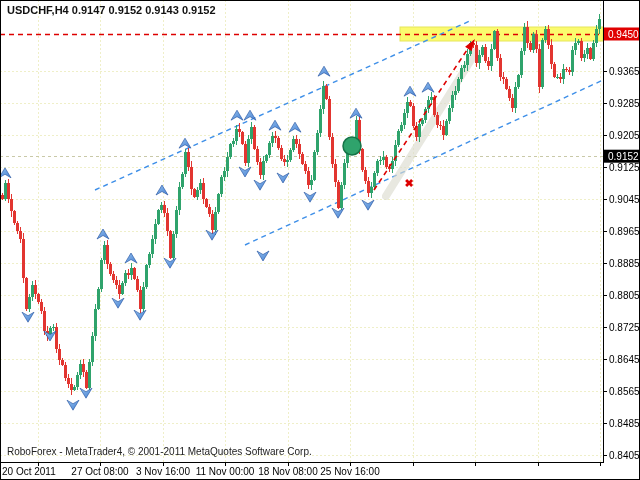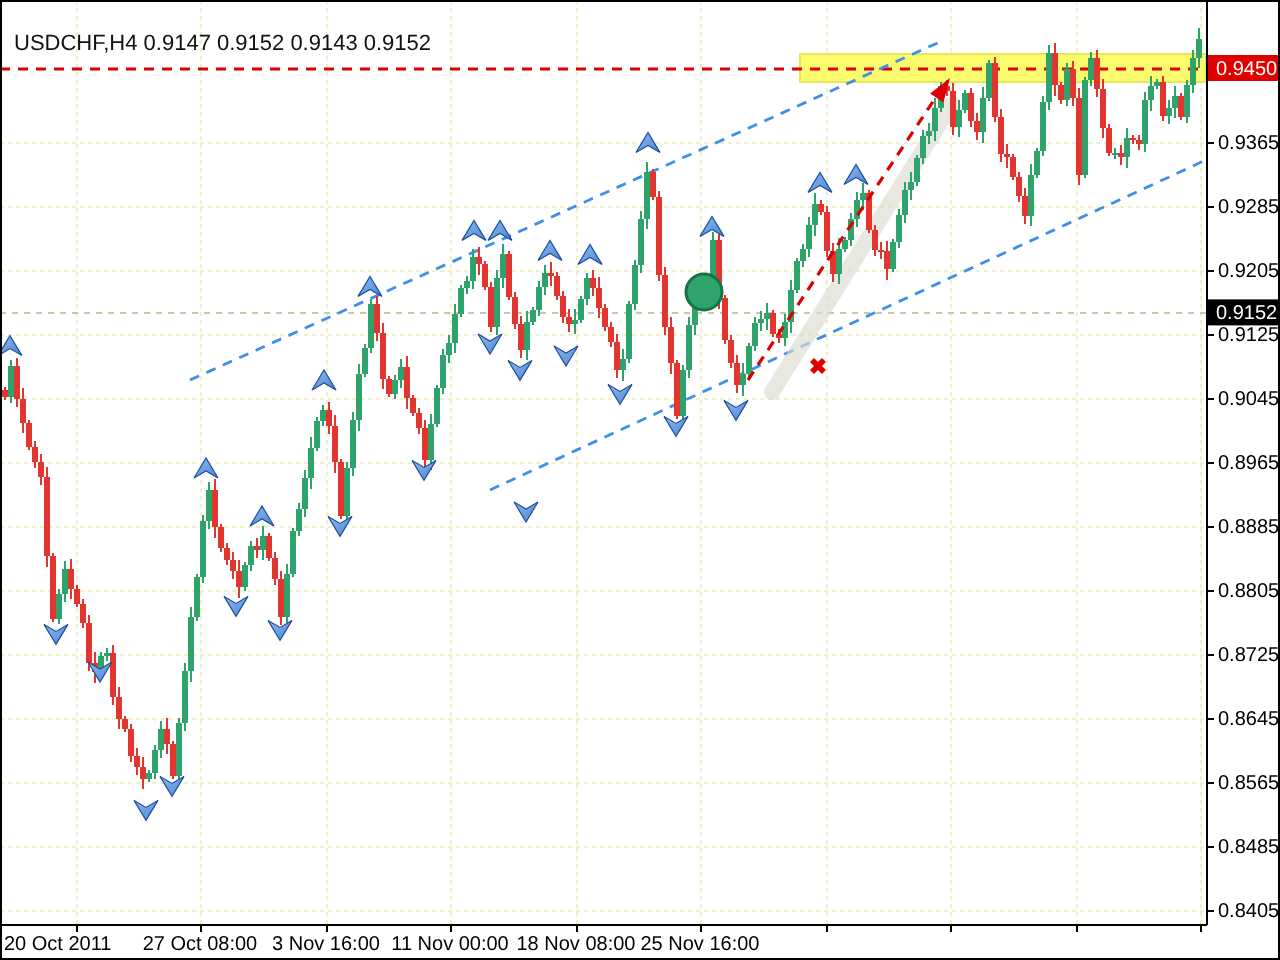--- a/index.html
+++ b/index.html
@@ -1,21 +1,21 @@
 <!DOCTYPE html>
 <html><head>
 <meta charset="utf-8">
 <style>
   html,body{margin:0;padding:0;background:#888;}
   .screen{position:relative;width:640px;height:480px;background:#ffffff;overflow:hidden;
           font-family:"Liberation Sans",sans-serif;}
   .frame{position:absolute;inset:0;border:1px solid #000;pointer-events:none;z-index:50;}
   #chart-svg{position:absolute;left:0;top:0;}
-  .title-line{position:absolute;left:7px;top:16px;font-size:11px;color:#111;z-index:30;
-              letter-spacing:0px;white-space:nowrap;}
+  .title-line{position:absolute;left:7px;top:4px;font-size:11px;color:#111;z-index:30;
+              letter-spacing:0px;white-space:nowrap;font-weight:bold;}
   .copyright{position:absolute;left:7px;top:446px;font-size:10px;color:#222;z-index:30;white-space:nowrap;}
   text{font-family:"Liberation Sans",sans-serif;}
 </style>
 </head>
 <body>
 
 <div class="screen">
   <div class="title-line">USDCHF,H4  0.9147 0.9152 0.9143 0.9152</div>
   <svg id="chart-svg" width="640" height="480">
       <defs>
@@ -540,14 +540,15 @@
         <line x1="538.5" y1="462" x2="538.5" y2="466" stroke="#000" shape-rendering="crispEdges"></line>
         <line x1="600.5" y1="462" x2="600.5" y2="466" stroke="#000" shape-rendering="crispEdges"></line>
         <text x="2" y="475" text-anchor="start" font-size="10" fill="#000000">20 Oct 2011</text>
         <text x="100" y="475" text-anchor="middle" font-size="10" fill="#000000">27 Oct 08:00</text>
         <text x="163" y="475" text-anchor="middle" font-size="10" fill="#000000">3 Nov 16:00</text>
         <text x="225" y="475" text-anchor="middle" font-size="10" fill="#000000">11 Nov 00:00</text>
         <text x="288" y="475" text-anchor="middle" font-size="10" fill="#000000">18 Nov 08:00</text>
         <text x="350" y="475" text-anchor="middle" font-size="10" fill="#000000">25 Nov 16:00</text>
       </g>
     </svg>
+  <div class="copyright">RoboForex - MetaTrader4, © 2001-2011 MetaQuotes Software Corp.</div>
   <div class="frame"></div>
 </div>
 
 </body></html>

